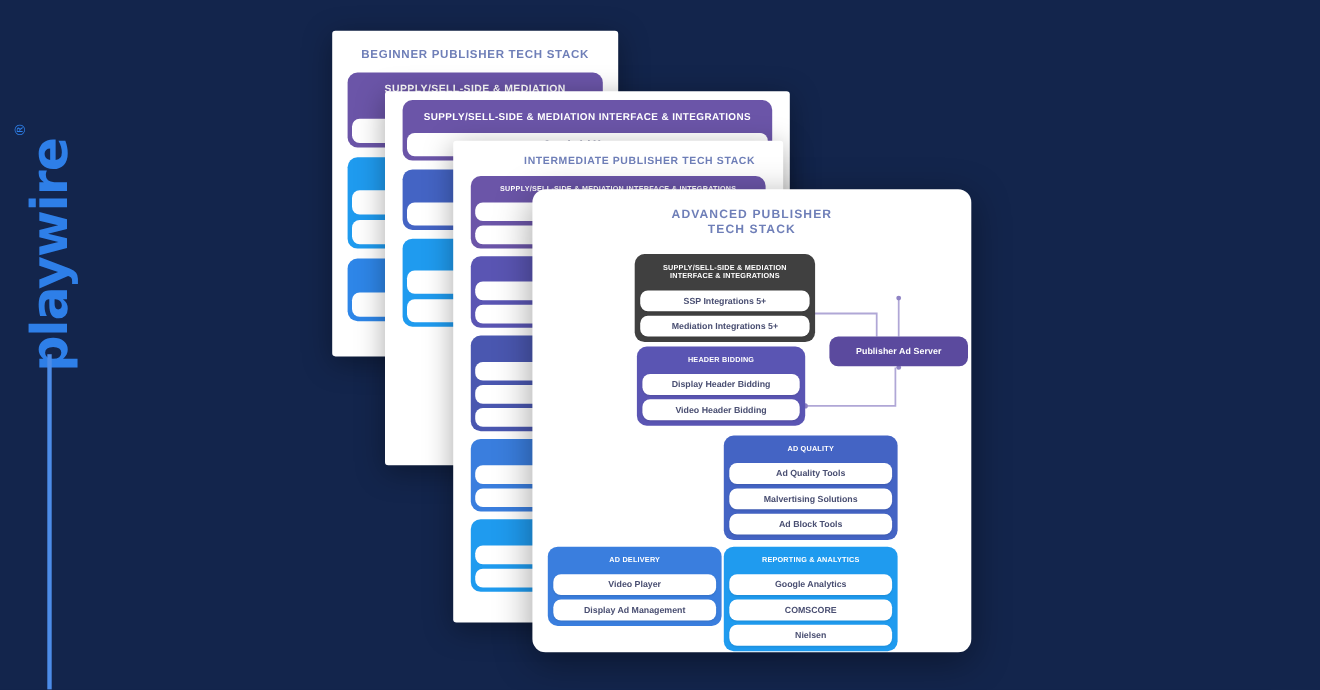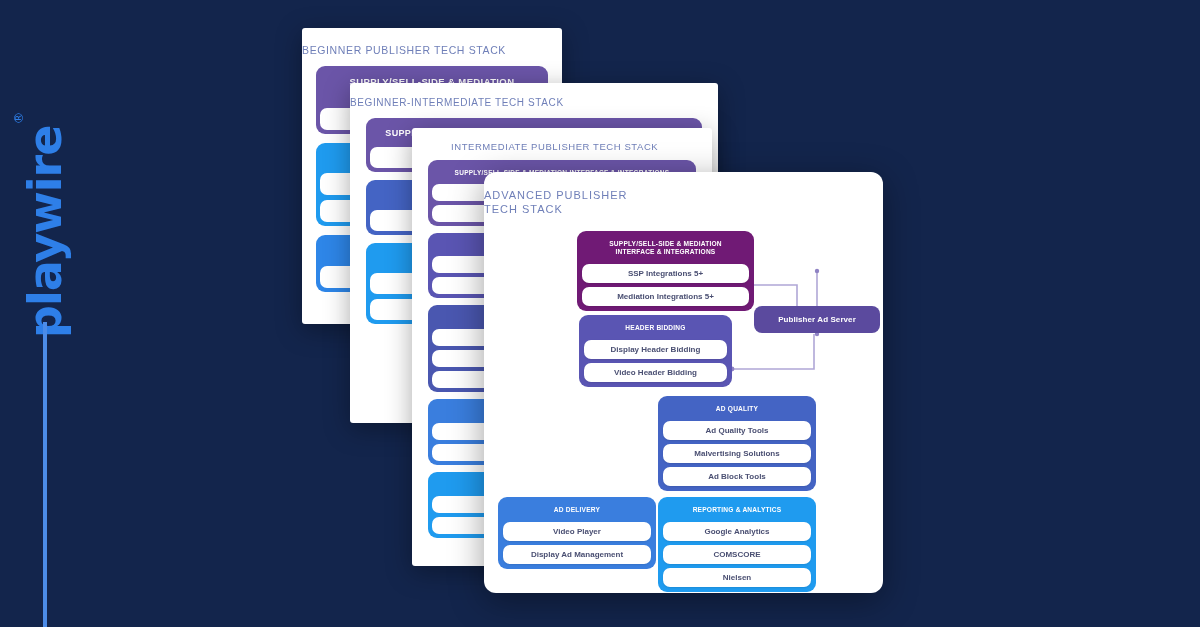--- a/index.html
+++ b/index.html
@@ -57,21 +57,22 @@
 
   
   .card {
     position: absolute;
     background: #ffffff;
     box-shadow: 0 6px 26px rgba(0,0,0,0.34);
     overflow: hidden;
   }
   .card-title {
     color: #6f7fb8;
-    font-weight: 400;
+    font-weight: 700;
+    text-align: center;
     letter-spacing: 0.06em;
     line-height: 1.25;
   }
 
   
   .group {
     border-radius: 9px;
     padding: 4px;
   }
   .group-head {
@@ -190,21 +191,20 @@
       <div class="chip">Display Ad Management</div>
     </div>
 
     <div class="group" style="background:#2e86e8">
       <div class="group-head">REPORTING &amp; ANALYTICS</div>
       <div class="chip">Google Analytics</div>
     </div>
   </div>
 
   <div class="card" id="card-begint">
-    <div class="card-title">BEGINNER-INTERMEDIATE TECH STACK</div>
 
     <div class="group" style="background:#6b55a8">
       <div class="group-head">SUPPLY/SELL-SIDE &amp; MEDIATION INTERFACE &amp; INTEGRATIONS</div>
       <div class="chip">Google Ad Manager</div>
     </div>
 
     <div class="group" style="background:#4464c4">
       <div class="group-head">AD DELIVERY</div>
       <div class="chip">Display Ad Management</div>
     </div>
@@ -266,21 +266,21 @@
         <path d="M 248 180 L 330 180 L 330 145" fill="none" stroke="#b0a7d6" stroke-width="1.6"></path>
 
         <path d="M 333 82 L 333 117" fill="none" stroke="#b0a7d6" stroke-width="1.6"></path>
 
         <circle cx="248" cy="96" r="2.4" fill="#8f83c4"></circle>
         <circle cx="248" cy="180" r="2.4" fill="#8f83c4"></circle>
         <circle cx="333" cy="82" r="2.2" fill="#8f83c4"></circle>
         <circle cx="333" cy="145" r="2.2" fill="#8f83c4"></circle>
       </svg>
 
-      <div class="adv-group" id="adv-supply" style="background:#701a75; left:93px; top:42px; width:177px;">
+      <div class="adv-group" id="adv-supply" style="background:#404040; left:93px; top:42px; width:164px;">
         <div class="group-head">
           <div>SUPPLY/SELL-SIDE &amp; MEDIATION</div>
           <div>INTERFACE &amp; INTEGRATIONS</div>
         </div>
         <div class="chip">SSP Integrations 5+</div>
         <div class="chip">Mediation Integrations 5+</div>
       </div>
 
       <div class="adv-group" id="adv-hb" style="background:#5a55b3; left:95px; top:126px; width:153px;">
         <div class="group-head">HEADER BIDDING</div>

